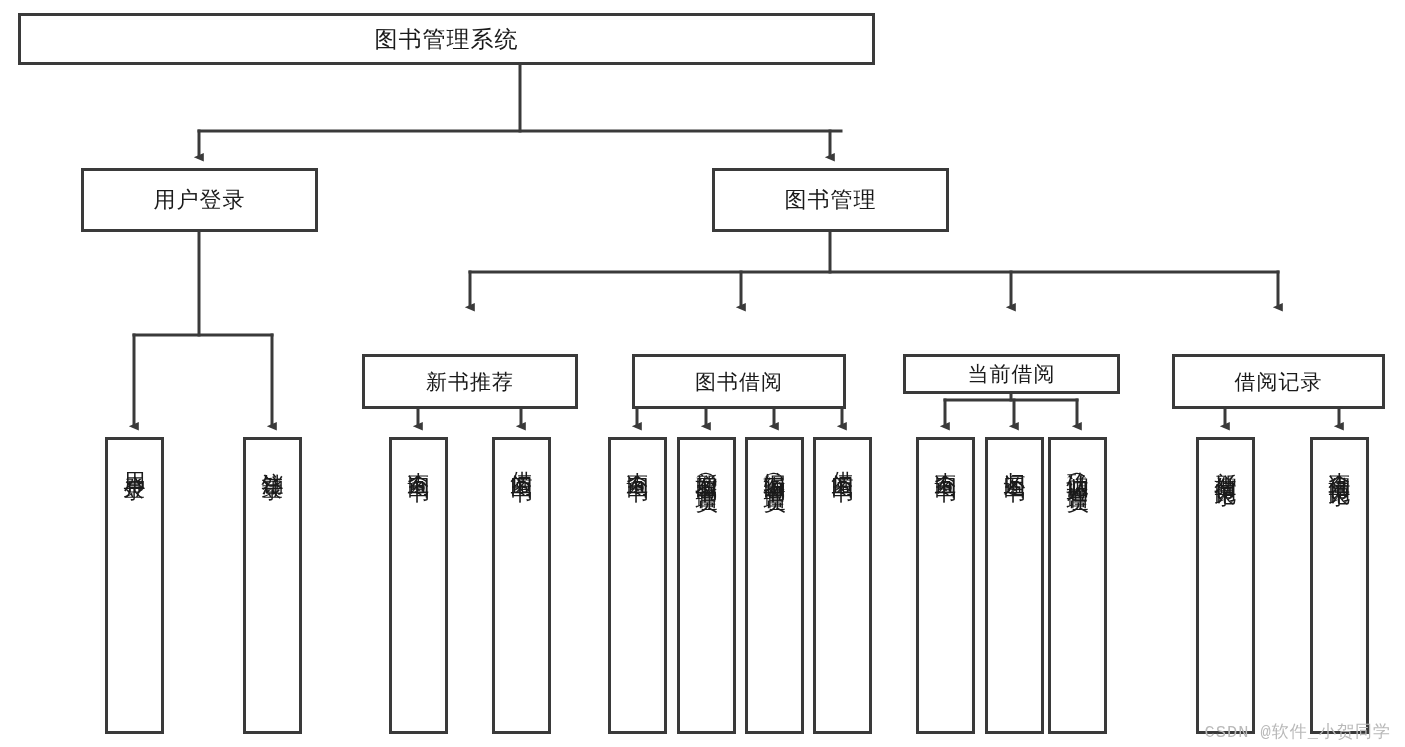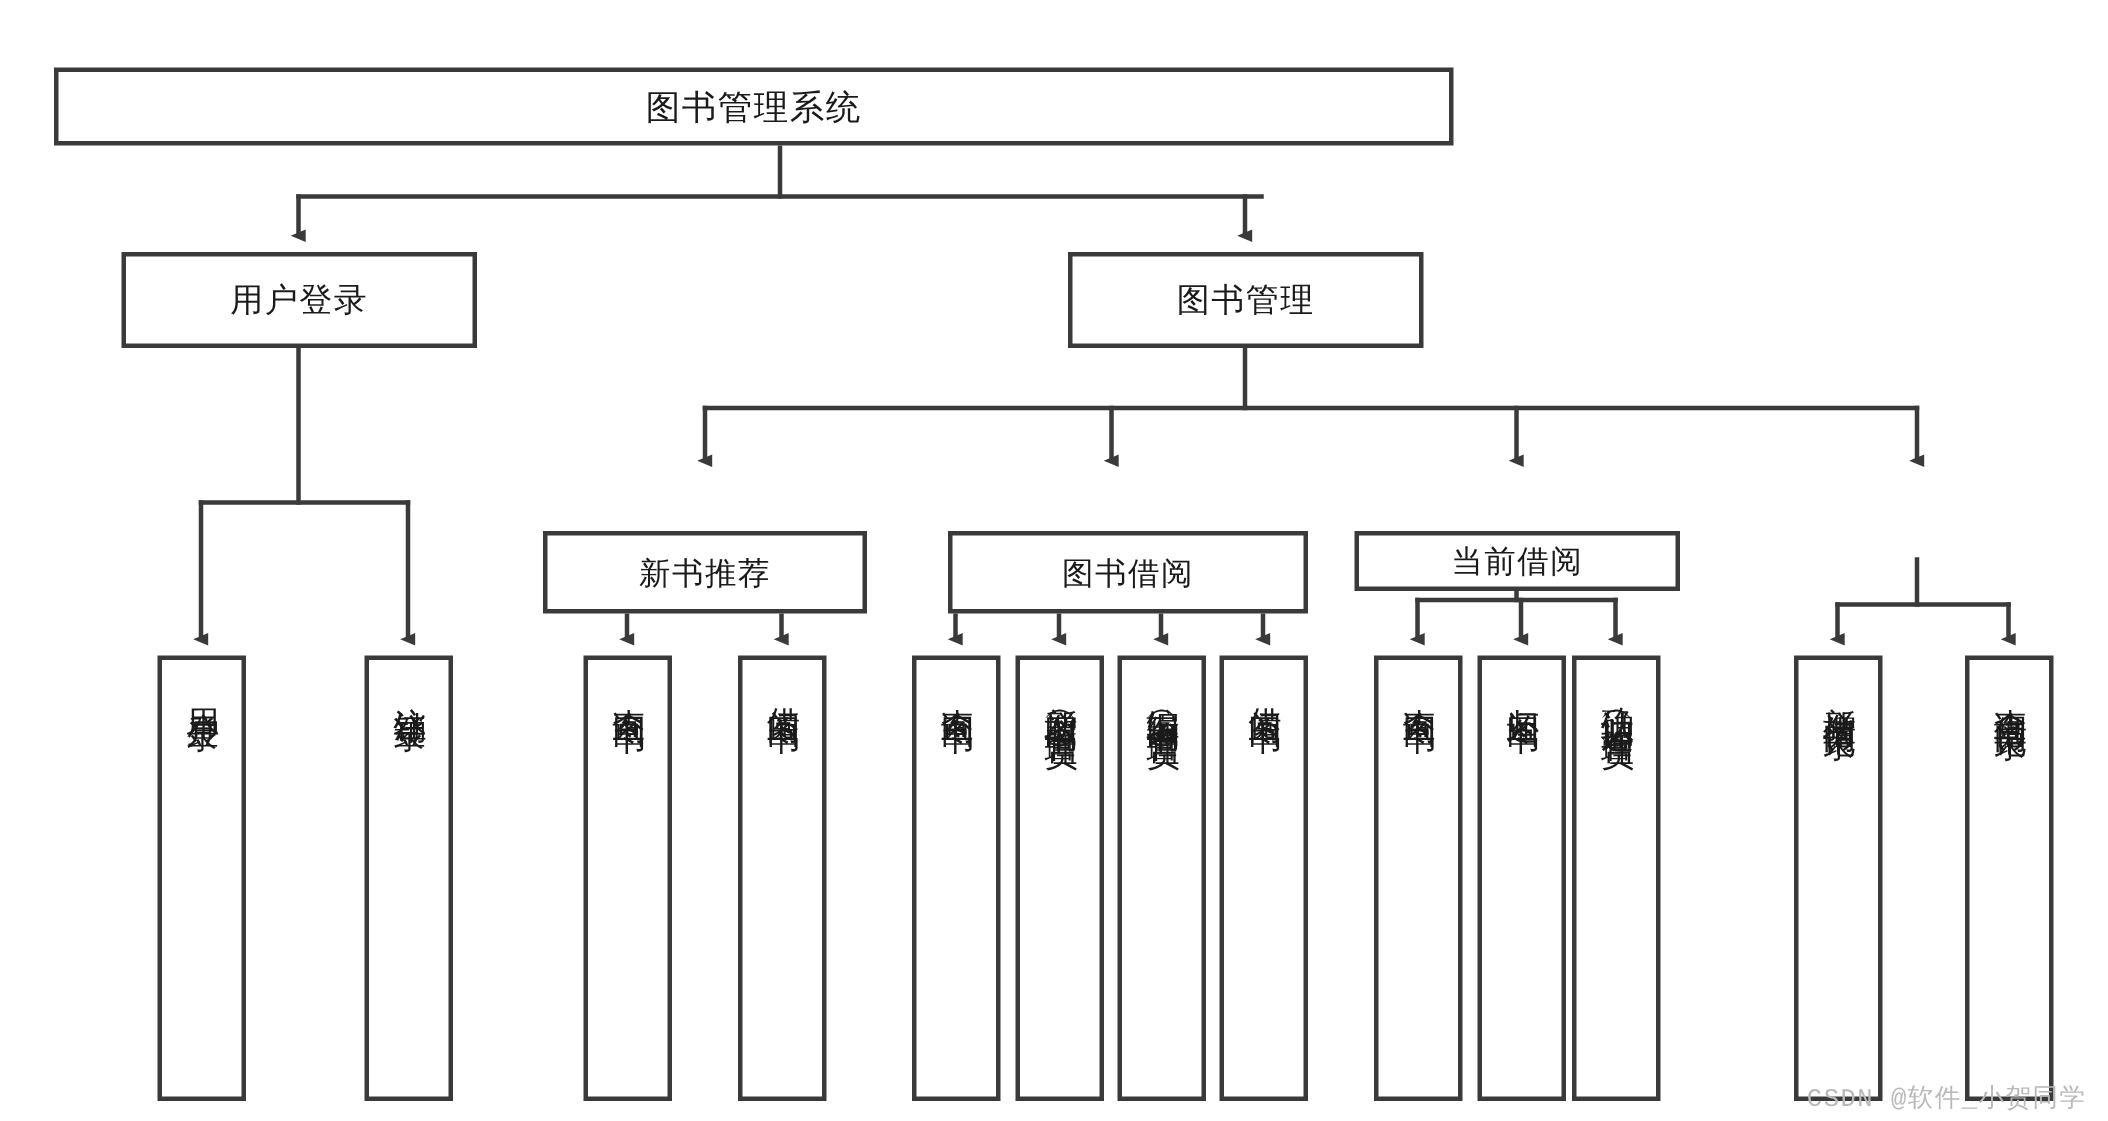--- a/index.html
+++ b/index.html
@@ -125,40 +125,43 @@
       <path d="M1014,400 L1014,426" marker-end="url(#arrow)"></path>
       <path d="M1077,400 L1077,426" marker-end="url(#arrow)"></path>
 
       <path d="M1278,373 L1278,403"></path>
       <path d="M1225,403 L1339,403"></path>
       <path d="M1225,403 L1225,426" marker-end="url(#arrow)"></path>
       <path d="M1339,403 L1339,426" marker-end="url(#arrow)"></path>
     </g>
   </svg>
 
-  <div class="node root" style="left:36px; top:13px; width:933px; height:52px;margin-top:32px;">
+  <div class="node root" style="left:18px; top:13px; width:857px; height:52px;">
     <span>图书管理系统</span>
   </div>
 
   <div class="node lvl2" style="left:81px; top:168px; width:237px; height:64px;">
     <span>用户登录</span>
   </div>
   <div class="node lvl2" style="left:712px; top:168px; width:237px; height:64px;align-items:center;">
     <span>图书管理</span>
   </div>
 
   <div class="node lvl3" style="left:362px; top:318px; width:216px; height:55px;">
     <span>新书推荐</span>
   </div>
-  <div class="node lvl3" style="left:632px; top:318px; width:240px; height:55px;">
+  <div class="node lvl3" style="left:632px; top:318px; width:214px; height:55px;">
     <span>图书借阅</span>
   </div>
   <div class="node lvl3" style="left:903px; top:318px; width:217px; height:40px;">
     <span>当前借阅</span>
   </div>
+  <div class="node lvl3" style="left:1172px; top:318px; width:213px; height:55px;">
+    <span>借阅记录</span>
+  </div>
 
   <div class="node leaf" style="left:105px; top:437px; width:59px; height:297px;">
     <span class="vtext">用户登录</span>
   </div>
   <div class="node leaf" style="left:243px; top:437px; width:59px; height:297px;">
     <span class="vtext">注销登录</span>
   </div>
 
   <div class="node leaf" style="left:389px; top:437px; width:59px; height:297px;">
     <span class="vtext">查询图书</span>

